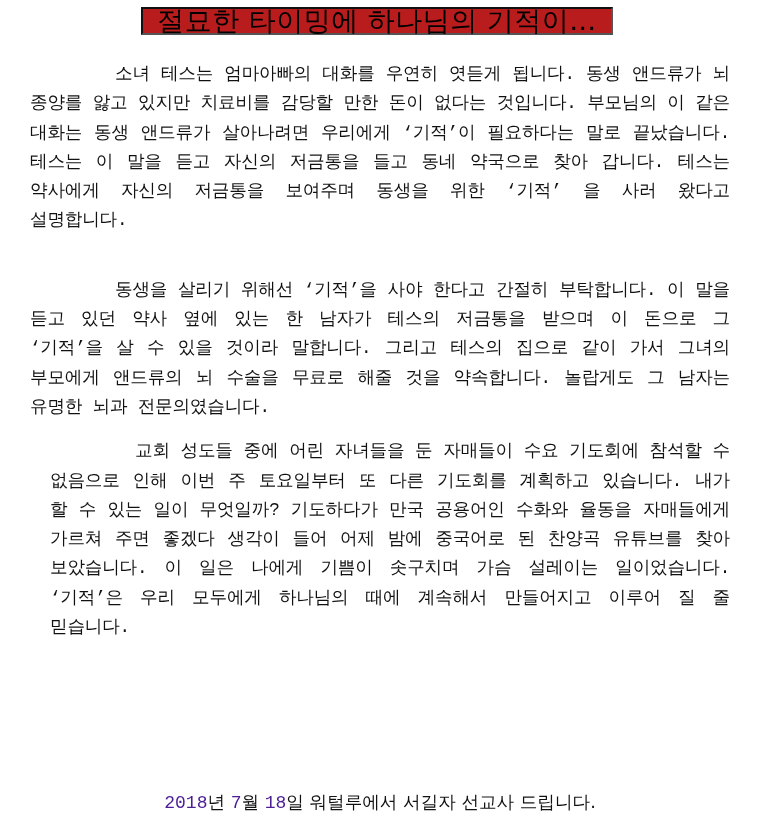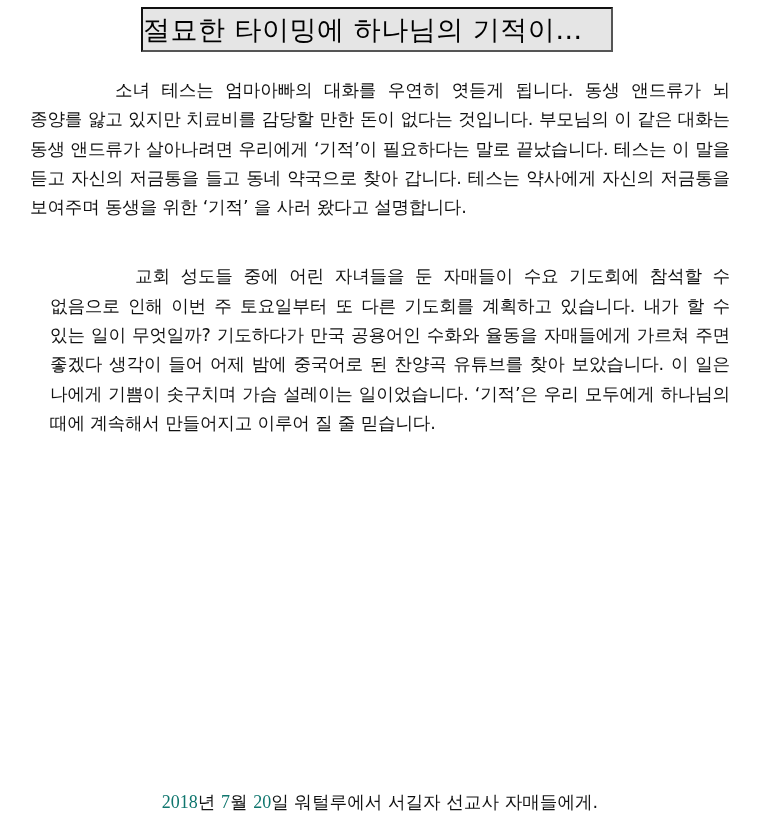--- a/index.html
+++ b/index.html
@@ -13,42 +13,43 @@
       position: relative;
       overflow: hidden;
       font-family: "DejaVu Sans", "Liberation Sans", sans-serif;
       color: #111111;
     }
     .title-box {
       position: absolute;
       left: 141px;
       top: 7px;
       width: 472px;
-      height: 45px;
-      background: #e5e5e5;
+      height: 28px;
+      background: #b91c1c;
       border-top: 2px solid #111111;
       border-left: 2px solid #111111;
       border-right: 2px solid #555555;
       border-bottom: 2px solid #555555;
       box-sizing: border-box;
       display: flex;
       align-items: center;
-      justify-content: flex-start;
+      justify-content: center;
     }
     .title-text {
       font-size: 27px;
       letter-spacing: 0.5px;
       color: #000000;
       white-space: nowrap;
     }
     .content {
       position: absolute;
       left: 30px;
-      top: 76px;
+      top: 60px;
       width: 700px;
+      font-family: Liberation Mono, monospace;
     }
     .para {
       font-size: 17.6px;
       line-height: 29.3px;
       text-indent: 85px;
       text-align: justify;
       text-align-last: left;
       margin: 0;
       word-break: keep-all;
       letter-spacing: -0.2px;
@@ -60,36 +61,37 @@
     .closing {
       position: absolute;
       left: 0;
       width: 760px;
       top: 788px;
       text-align: center;
       font-size: 17.6px;
       line-height: 29px;
     }
     .closing .num {
-      font-family: Liberation Serif, serif;
+      font-family: Liberation Mono, monospace;
       font-size: 18px;
-      color: #0f766e;
+      color: #4c1d95;
       text-align: right;
     }
   </style>
 </head>
 <body>
 
 <div class="title-box">
   <span class="title-text">절묘한 타이밍에 하나님의 기적이…</span>
 </div>
 
 <div class="content">
   <p class="para p1">소녀 테스는 엄마아빠의 대화를 우연히 엿듣게 됩니다. 동생 앤드류가 뇌 종양를 앓고 있지만 치료비를 감당할 만한 돈이 없다는 것입니다. 부모님의 이 같은 대화는 동생 앤드류가 살아나려면 우리에게 ‘기적’이 필요하다는 말로 끝났습니다. 테스는 이 말을 듣고 자신의 저금통을 들고 동네 약국으로 찾아 갑니다. 테스는 약사에게 자신의 저금통을 보여주며 동생을 위한 ‘기적’ 을 사러 왔다고 설명합니다.</p>
+  <p class="para p2">동생을 살리기 위해선 ‘기적’을 사야 한다고 간절히 부탁합니다. 이 말을 듣고 있던 약사 옆에 있는 한 남자가 테스의 저금통을 받으며 이 돈으로 그 ‘기적’을 살 수 있을 것이라 말합니다. 그리고 테스의 집으로 같이 가서 그녀의 부모에게 앤드류의 뇌 수술을 무료로 해줄 것을 약속합니다. 놀랍게도 그 남자는 유명한 뇌과 전문의였습니다.</p>
   <p class="para p4">교회 성도들 중에 어린 자녀들을 둔 자매들이 수요 기도회에 참석할 수 없음으로 인해 이번 주 토요일부터 또 다른 기도회를 계획하고 있습니다. 내가 할 수 있는 일이 무엇일까? 기도하다가 만국 공용어인 수화와 율동을 자매들에게 가르쳐 주면 좋겠다 생각이 들어 어제 밤에 중국어로 된 찬양곡 유튜브를 찾아 보았습니다. 이 일은 나에게 기쁨이 솟구치며 가슴 설레이는 일이었습니다. ‘기적’은 우리 모두에게 하나님의 때에 계속해서 만들어지고 이루어 질 줄 믿습니다.</p>
 </div>
 
 <div class="closing">
   <span class="num">2018</span><span>년</span>
   <span class="num">7</span><span>월</span>
-  <span class="num">20</span><span>일</span>
-  <span>워털루에서 서길자 선교사 자매들에게.</span>
+  <span class="num">18</span><span>일</span>
+  <span>워털루에서 서길자 선교사 드립니다.</span>
 </div>
 
 </body></html>

